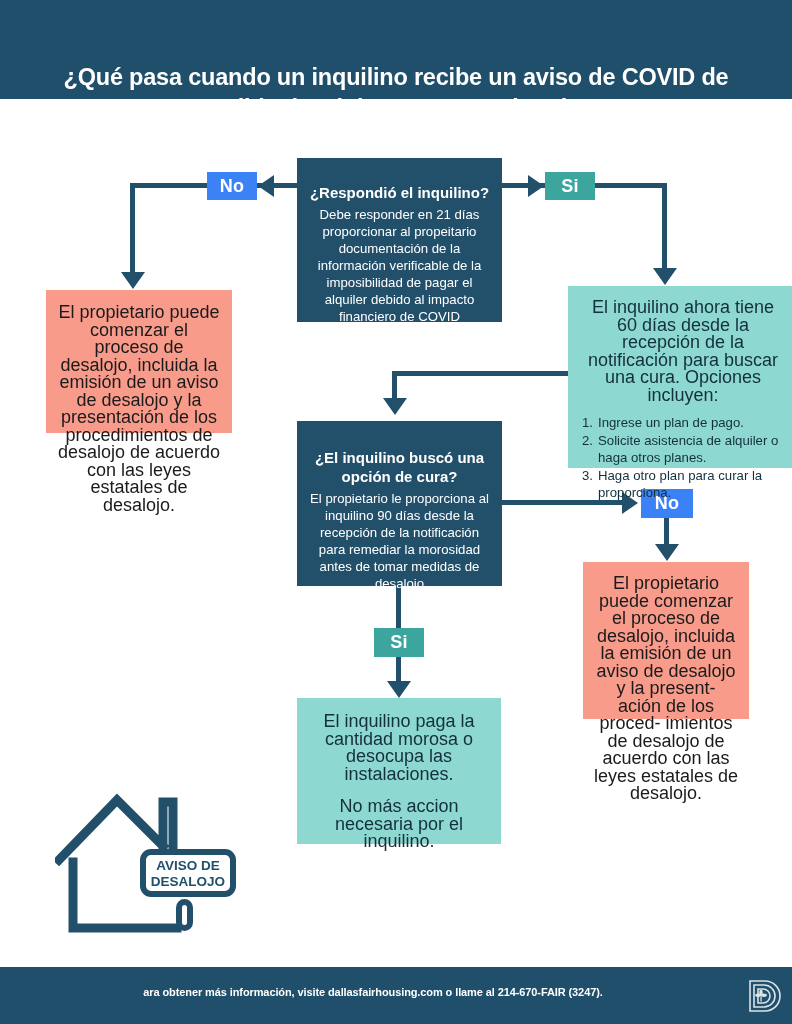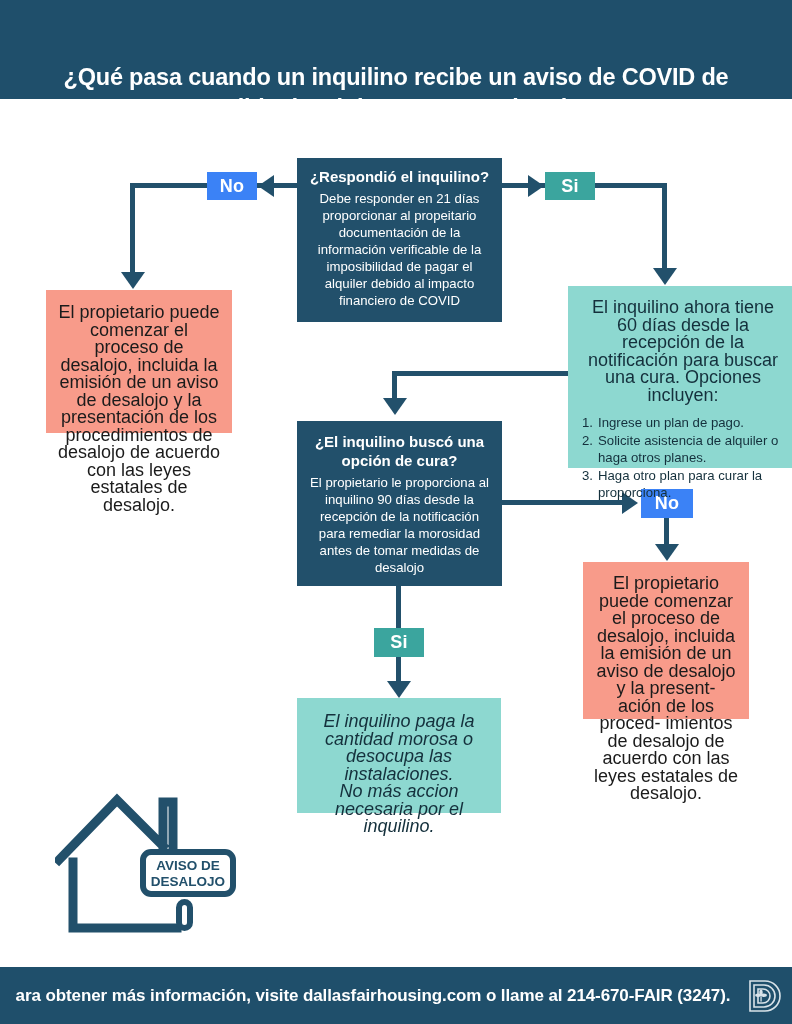--- a/index.html
+++ b/index.html
@@ -26,39 +26,39 @@
   }
 
   
   .box{position:absolute;box-sizing:border-box;}
   .box-navy{background:#22506b;color:#ffffff;}
   .box-salmon{background:#f89b8a;color:#1b1b1b;}
   .box-teal{background:#8dd8d0;color:#14303c;}
 
   .qtitle{
     font-weight:bold;font-size:15px;line-height:19px;text-align:center;
-    margin:0 0 4px 0;
+    margin:16px 0 4px 0;
   }
   .qbody{
     font-size:13.2px;line-height:17px;text-align:center;margin:0;
   }
   .btxt{
     font-size:18px;line-height:17.5px;text-align:center;margin:0;
   }
 
   
   #decision1{left:297px;top:158px;width:205px;height:164px;padding:9px 12px 0 12px;}
   
   #decision2{left:297px;top:421px;width:205px;height:165px;padding:11px 11px 0 11px;}
 
   
   #outcome-left{left:46px;top:290px;width:186px;height:143px;padding:14px 10px 0 10px;}
   #outcome-right-teal{left:568px;top:286px;width:228px;height:182px;padding:13px 10px 0 12px;}
   #outcome-right-salmon{left:583px;top:562px;width:166px;height:157px;padding:13px 10px 0 10px;}
-  #outcome-bottom-teal{left:297px;top:698px;width:204px;height:115px;padding:15px 12px 0 12px;font-style:italic;}
+  #outcome-bottom-teal{left:297px;top:698px;width:204px;height:146px;padding:15px 12px 0 12px;}
 
   .list{
     font-size:13.2px;line-height:17.5px;text-align:left;
     margin:10px 0 0 0;padding:0;list-style:none;
   }
   .list li{display:flex;gap:5px;margin:0 0 0 2px;}
   .list .num{flex:0 0 auto;}
   .list .itxt{flex:1 1 auto;}
 
   
@@ -86,21 +86,21 @@
 
   
   #house{position:absolute;left:55px;top:790px;width:190px;height:150px;}
 
   
   .footer{
     position:absolute;left:0;top:967px;width:792px;height:57px;background:#1f4f6b;
   }
   .footer-text{
     position:absolute;left:0;top:19px;width:746px;text-align:center;
-    color:#ffffff;font-weight:bold;font-size:17px;letter-spacing:-0.1px;
+    color:#ffffff;font-weight:bold;font-size:11px;letter-spacing:-0.1px;
   }
   #footer-logo{position:absolute;left:747px;top:978px;width:36px;height:36px;}
 </style>
 </head>
 <body>
 
 <div id="page">
 
   <div class="header">
     <div class="header-title">¿Qué pasa cuando un inquilino recibe un aviso de COVID de posible desalojo por su propietario?</div>
@@ -171,21 +171,21 @@
     <p class="qtitle">¿El inquilino buscó una opción de cura?</p>
     <p class="qbody">El propietario le proporciona al inquilino 90 días desde la recepción de la notificación para remediar la morosidad antes de tomar medidas de desalojo</p>
   </div>
 
   <div class="box box-salmon" id="outcome-right-salmon">
     <p class="btxt">El propietario puede comenzar el proceso de desalojo, incluida la emisión de un aviso de desalojo y la present- ación de los proced- imientos de desalojo de acuerdo con las leyes estatales de desalojo.</p>
   </div>
 
   <div class="box box-teal" id="outcome-bottom-teal">
     <p class="btxt">El inquilino paga la cantidad morosa o desocupa las instalaciones.</p>
-    <p class="btxt" style="margin-top:0;">No más accion necesaria por el inquilino.</p>
+    <p class="btxt" style="margin-top:15px;">No más accion necesaria por el inquilino.</p>
   </div>
 
   <svg id="house" viewBox="0 0 190 150">
 
     <path d="M4 70 L62 10 L108 56 M108 56 L108 12 L118 12 L118 66" fill="none" stroke="#22506b" stroke-width="9" stroke-linecap="square" stroke-linejoin="miter"></path>
     <path d="M18 72 L18 138 L122 138" fill="none" stroke="#22506b" stroke-width="9" stroke-linecap="square"></path>
 
     <rect x="124" y="112" width="11" height="26" rx="5.5" fill="none" stroke="#22506b" stroke-width="6"></rect>
 
     <rect x="88" y="62" width="90" height="42" rx="8" fill="#ffffff" stroke="#22506b" stroke-width="6"></rect>

